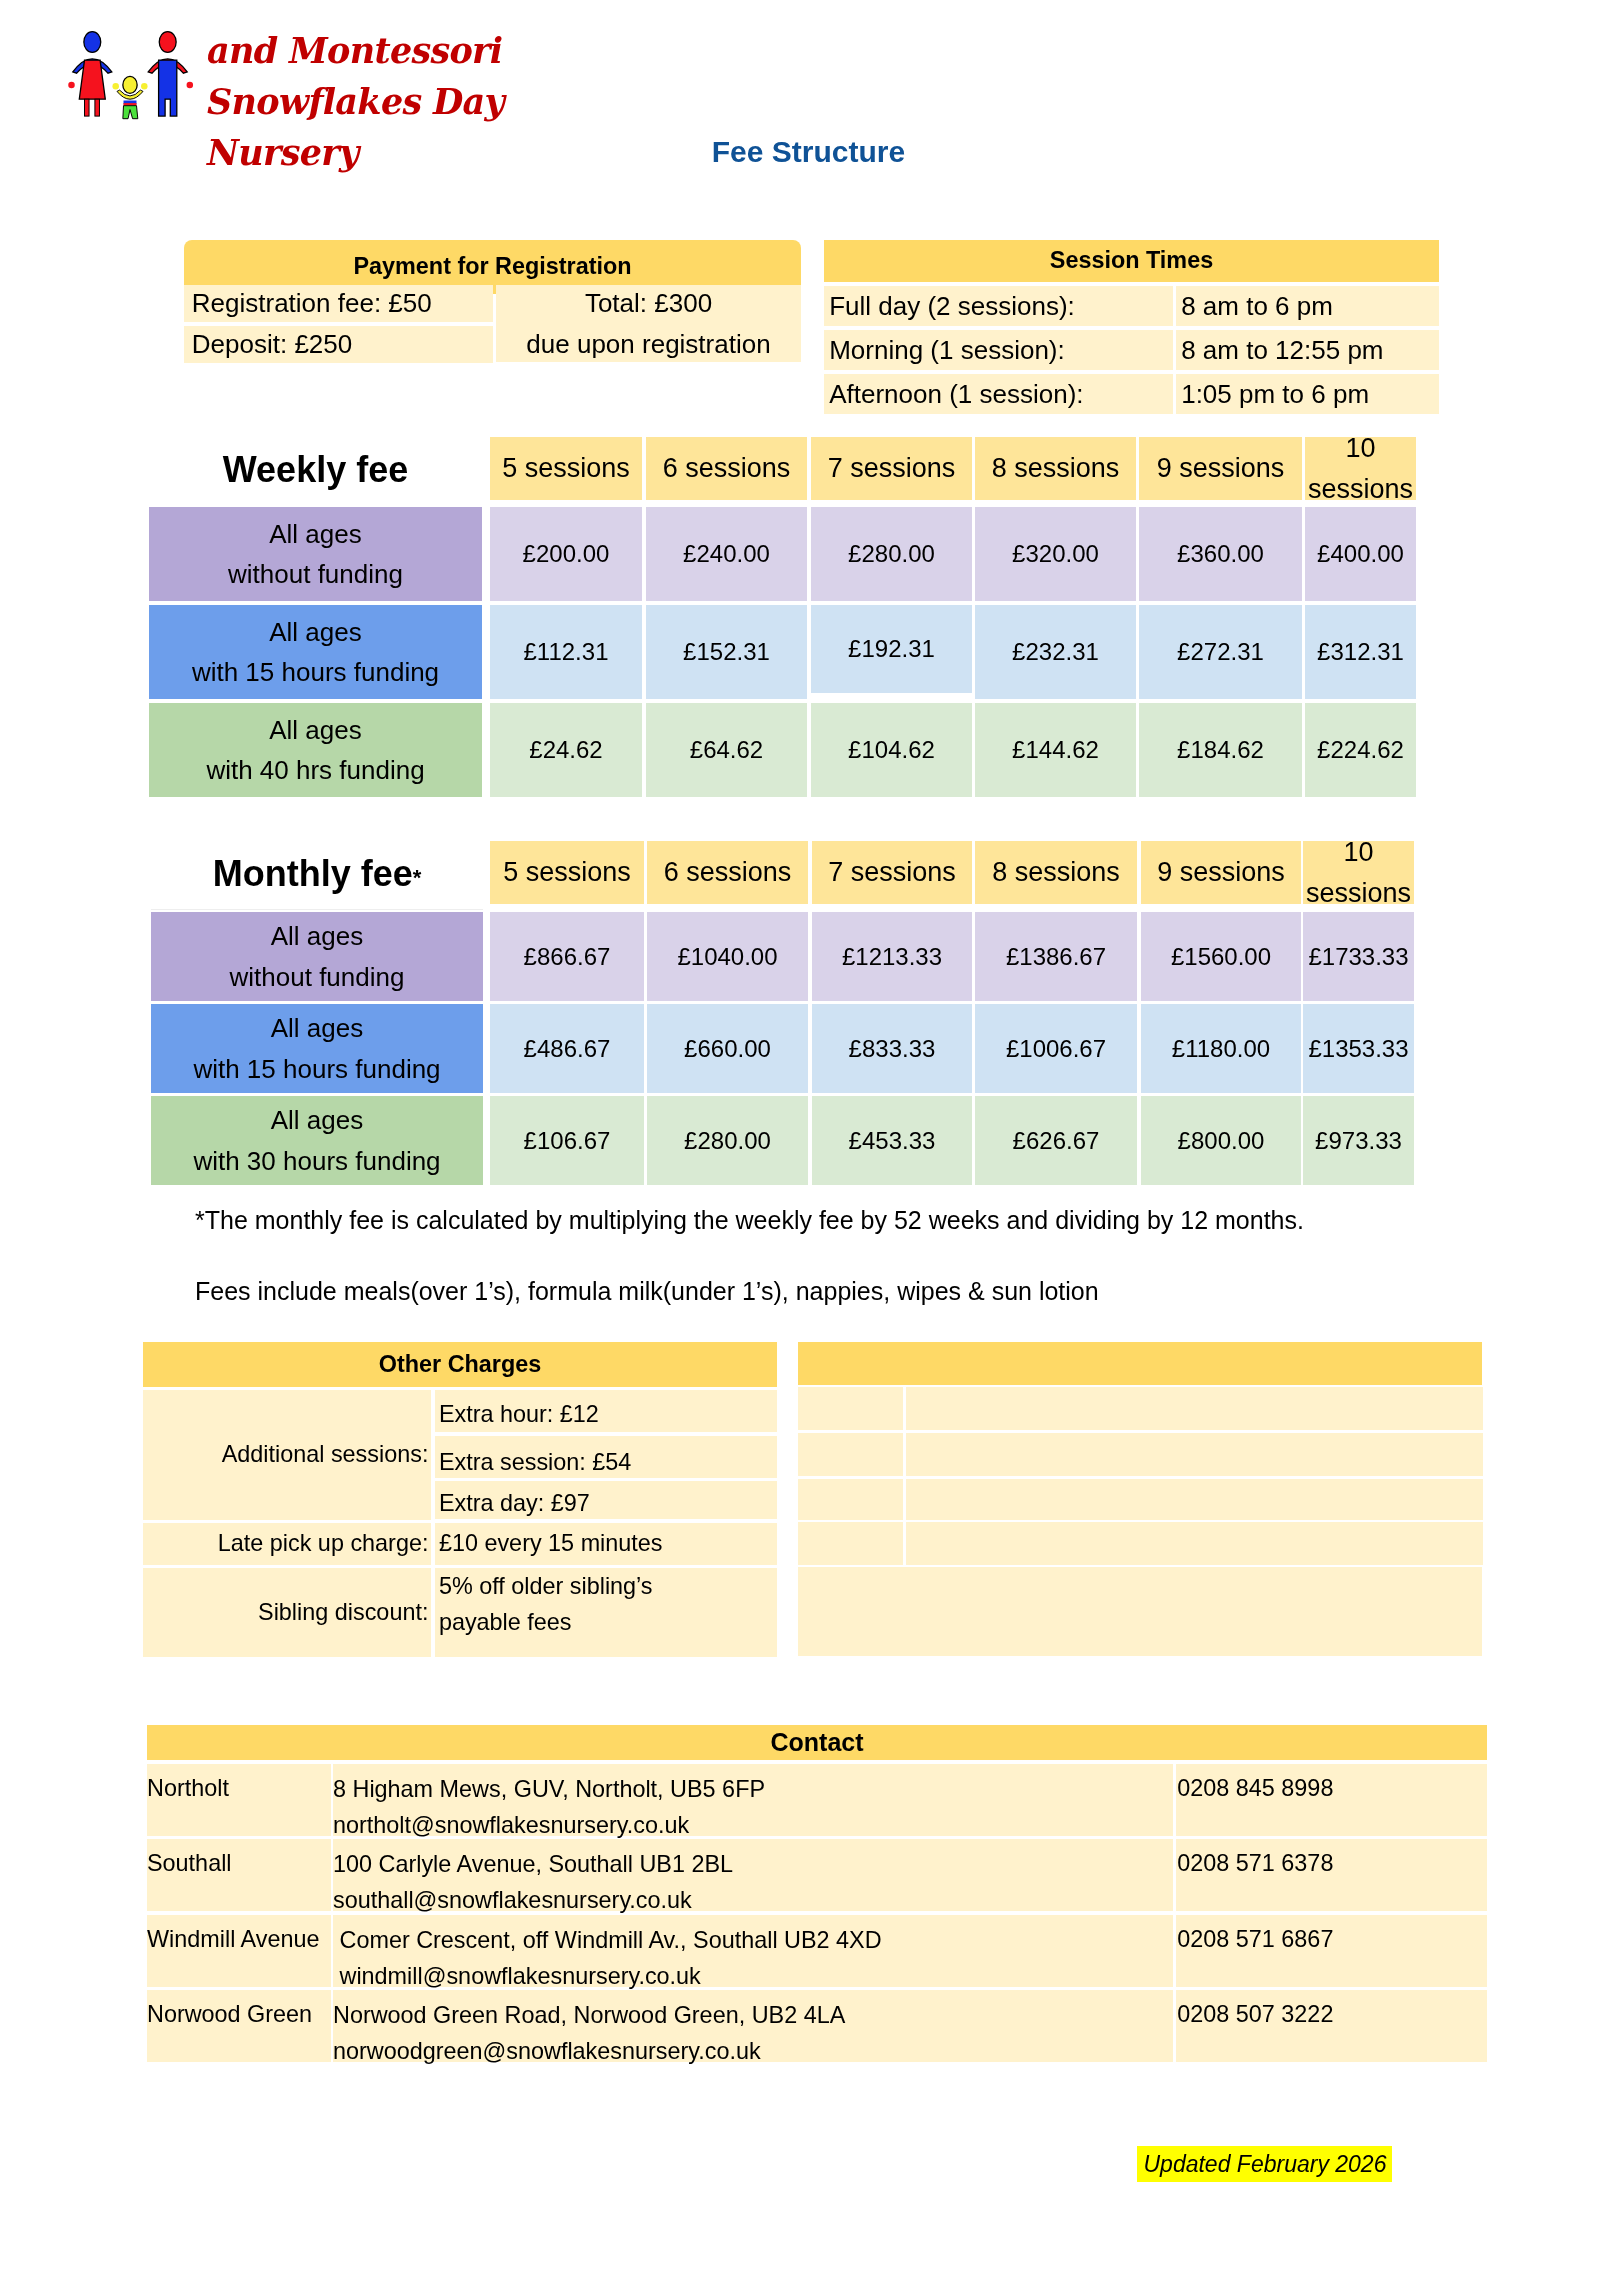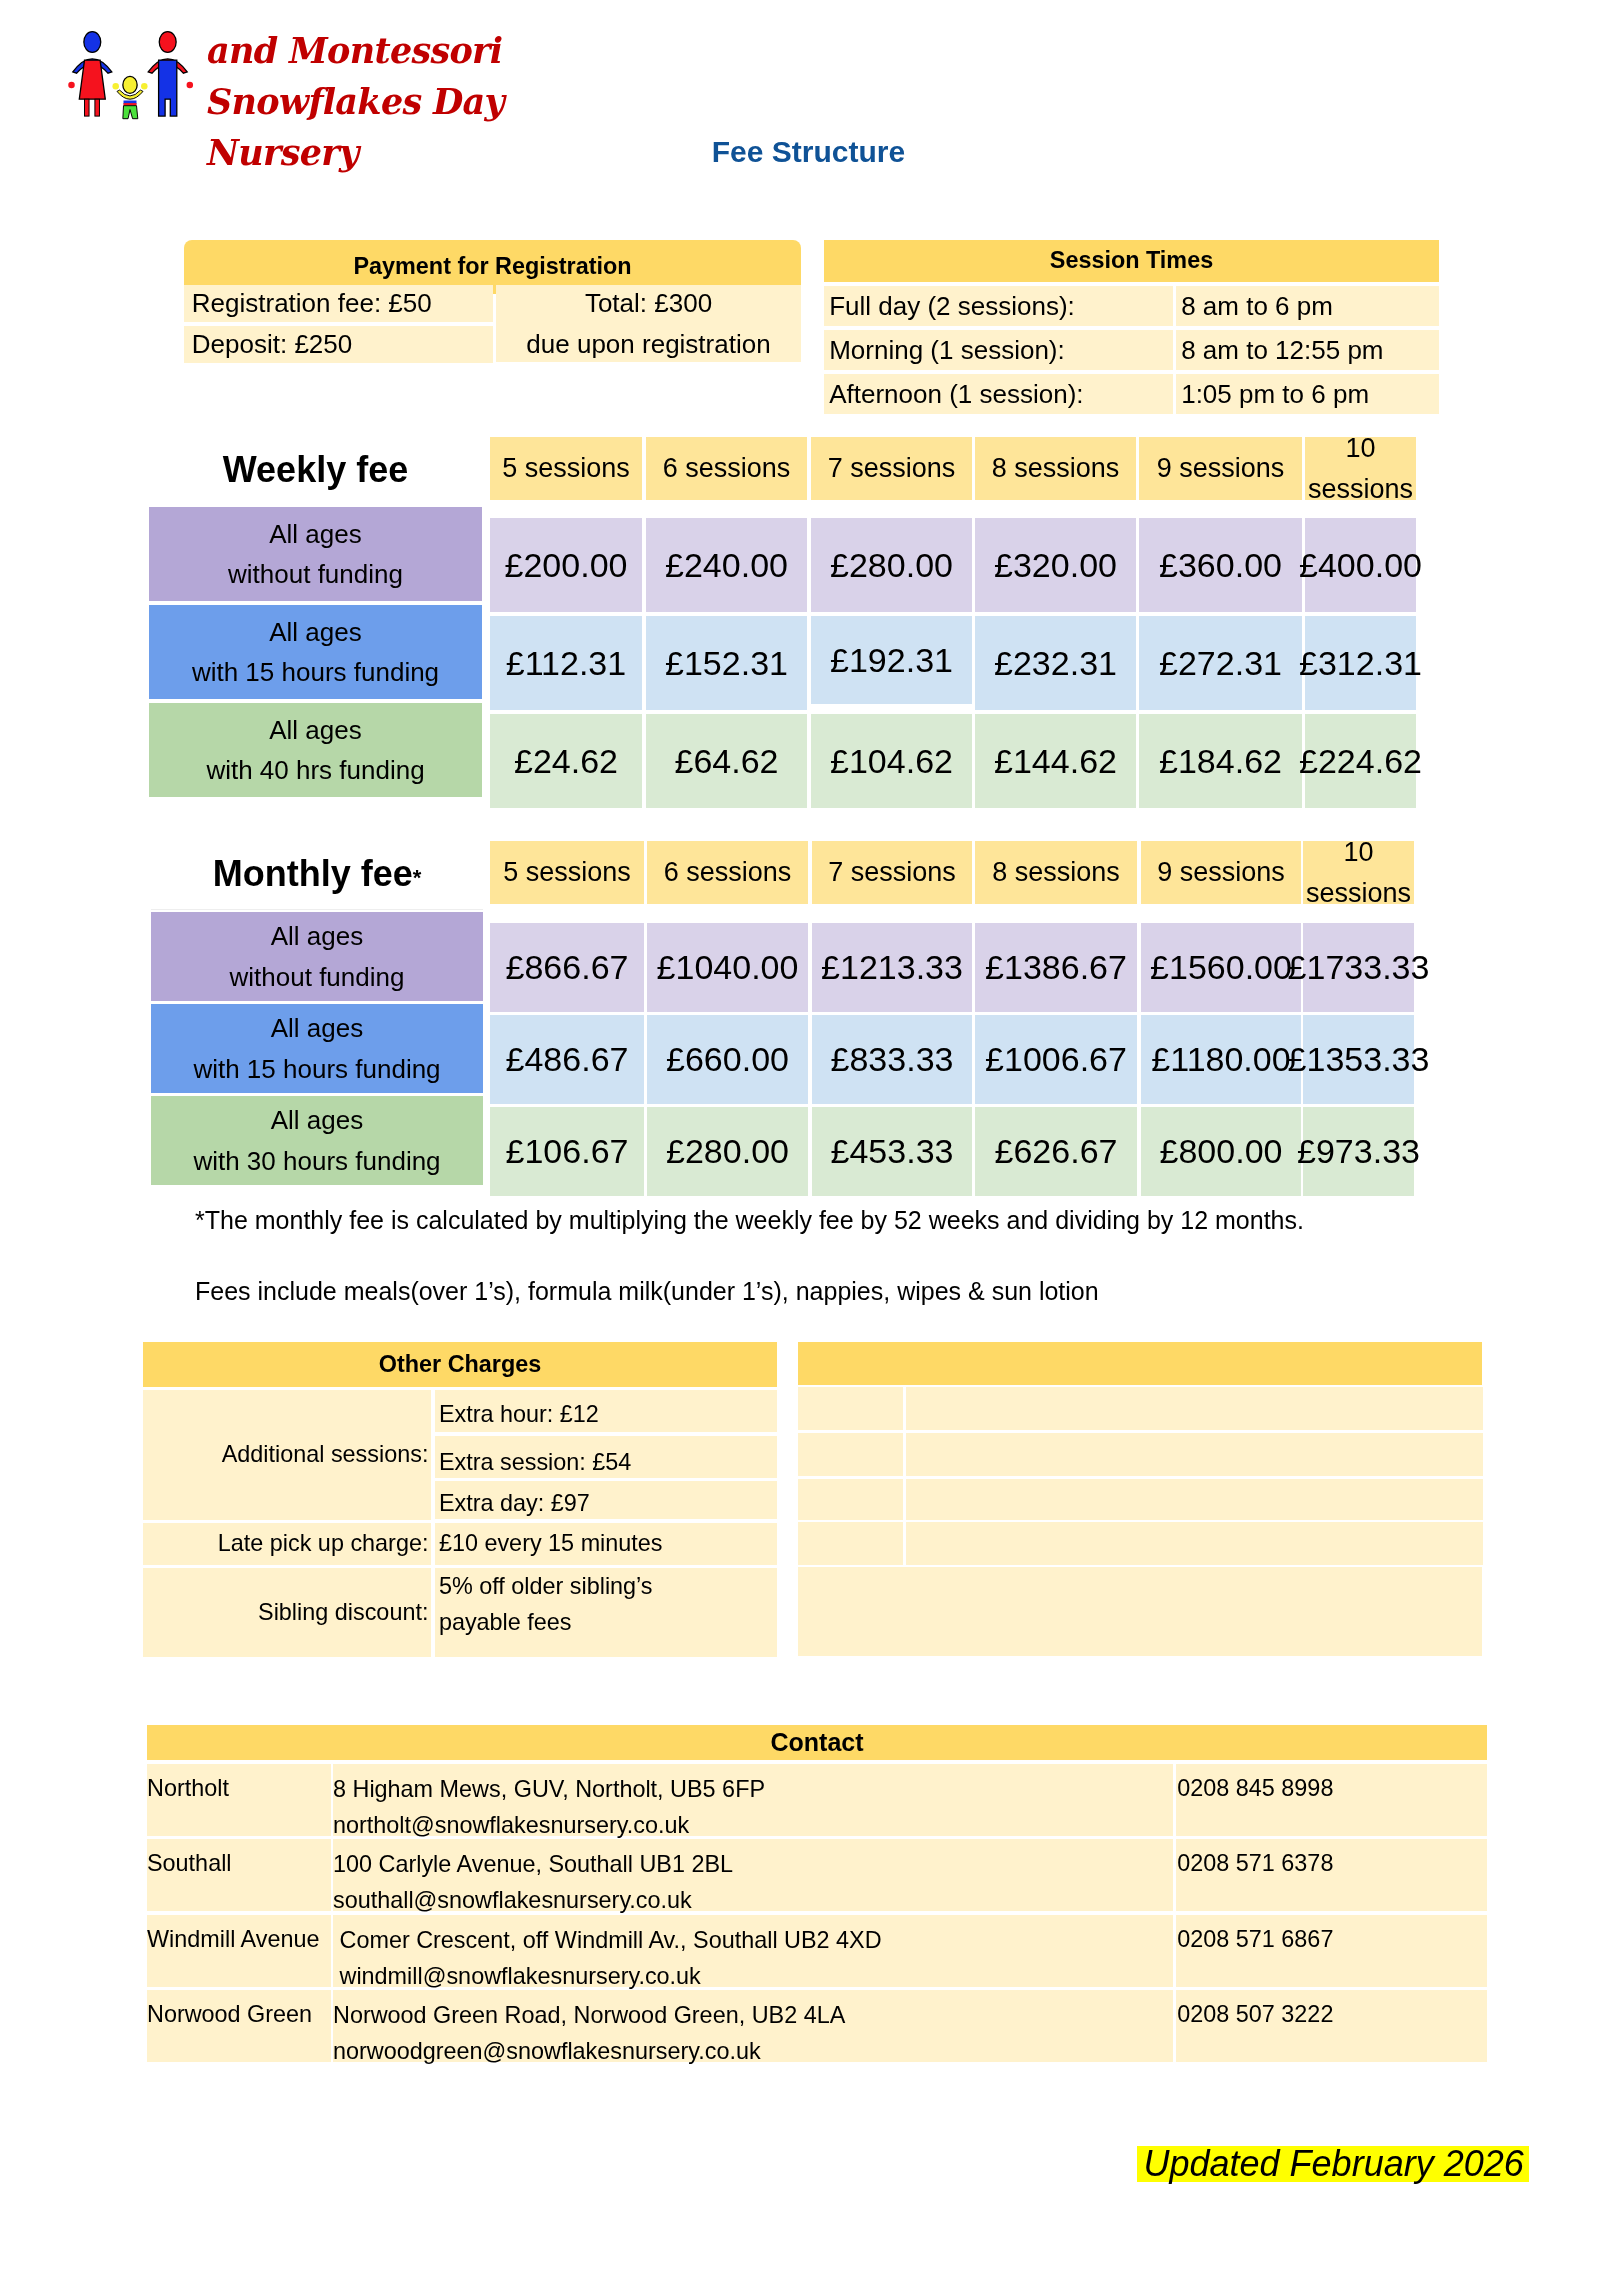--- a/index.html
+++ b/index.html
@@ -11,21 +11,21 @@
   .right { justify-content: flex-end; text-align: right; }
   .hdr { background: #fed966; font-weight: bold; font-size: 23.4px; }
   .lt { background: #fff2cc; }
   .sess { background: #fee599; font-size: 27px; }
   .purple-l { background: #b4a7d6; }
   .purple-d { background: #d9d2e9; }
   .blue-l { background: #6d9eeb; }
   .blue-d { background: #cfe2f3; }
   .green-l { background: #b6d7a8; }
   .green-d { background: #d9ead3; }
-  .fee { font-size: 34px; margin-top: 11px; }
+  .fee { font-size: 24px; }
   .lbl { font-size: 26px; line-height: 1.55; }
   .t38 { font-size: 26px; }
   .t34 { font-size: 23.4px; }
   .logo-text { color: #c00000; font-family: "DejaVu Serif", serif; font-style: italic; font-weight: bold; font-size: 35px; line-height: 1.45; letter-spacing: -0.7px; }
 </style>
 </head>
 <body>
 
 <div class="abs" style="left:65px;top:29px;width:130px;height:91px;">
   <svg width="130" height="91" viewBox="0 0 200 140">
@@ -226,14 +226,14 @@
   <div class="cell lt left t34" style="left:1176px;top:1915px;width:311px;height:72px;align-items:flex-start;padding-top:6.5px;padding-left:1.3px;">0208 571 6867</div>
 
   <div class="cell lt left t34" style="left:147px;top:1990px;width:184px;height:72px;align-items:flex-start;padding-top:6.5px;">Norwood Green</div>
   <div class="cell lt left t34" style="left:333px;top:1990px;width:840px;height:72px;flex-direction:column;align-items:flex-start;justify-content:flex-start;padding-top:6.5px;line-height:1.55;">
     <div>Norwood Green Road, Norwood Green, UB2 4LA</div>
     <div>norwoodgreen@snowflakesnursery.co.uk</div>
   </div>
   <div class="cell lt left t34" style="left:1176px;top:1990px;width:311px;height:72px;align-items:flex-start;padding-top:6.5px;padding-left:1.3px;">0208 507 3222</div>
 </div>
 
-<div class="abs" style="left:1137px;top:2146px;height:36px;padding:0 5.2px 0 6.5px;background:#ffff00;font-style:italic;font-size:36px;line-height:36px;white-space:nowrap;">Updated February 2026</div>
+<div class="abs" style="left:1137px;top:2146px;height:36px;padding:0 5.2px 0 6.5px;background:#ffff00;font-style:italic;font-size:23px;line-height:36px;white-space:nowrap;">Updated February 2026</div>
 
 
 </body></html>

